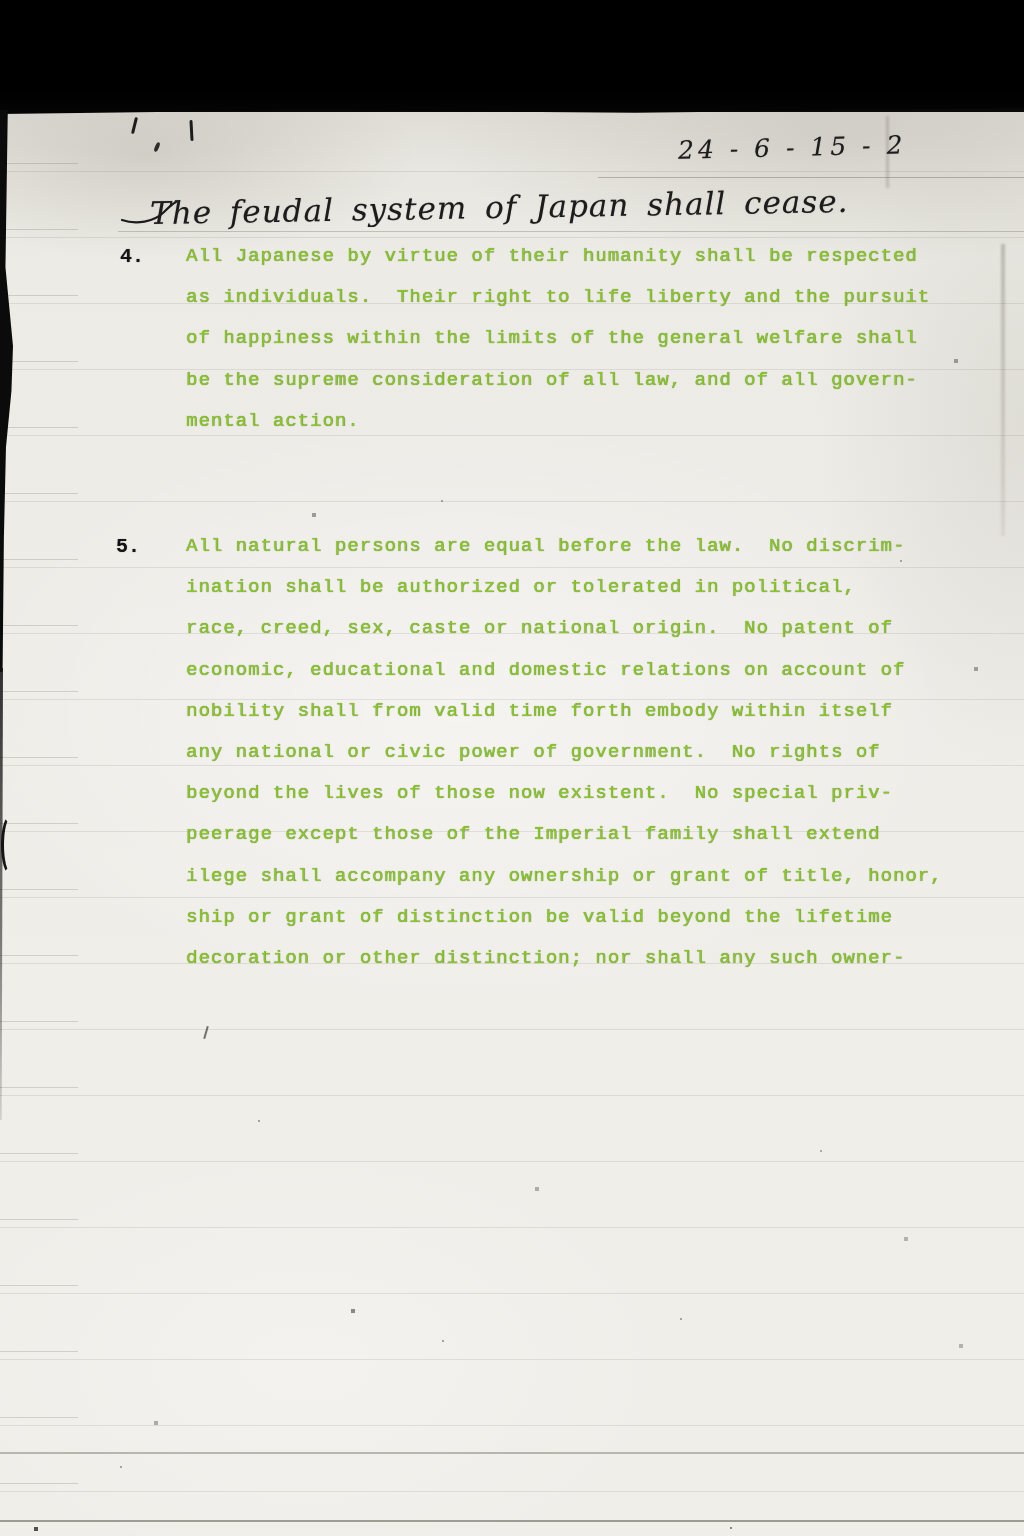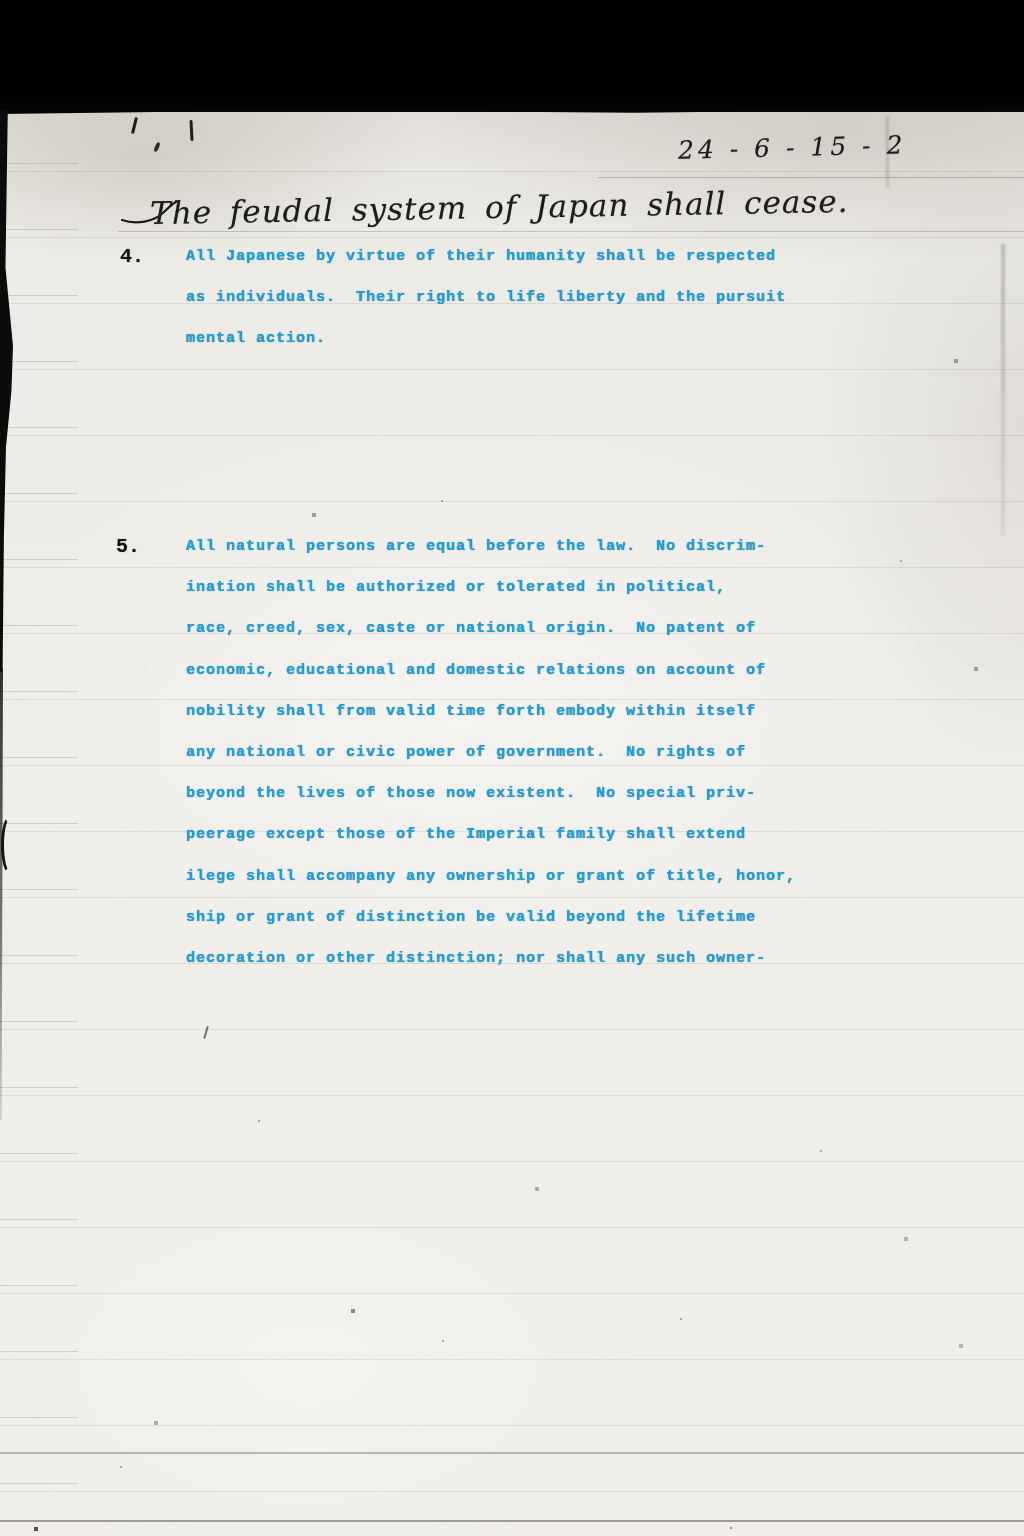--- a/index.html
+++ b/index.html
@@ -114,22 +114,22 @@
   .para { position:absolute; display:flex; z-index:8; }
   .para-4 { left:120px; top:236px; }
   .para-5 { left:116px; top:526px; }
   .para-num {
     font-family:"Liberation Mono", monospace; font-weight:bold;
     font-size:20px; line-height:41.2px; width:66px; color:#141414;
     text-shadow:0 0 1px rgba(10,10,10,.55);
   }
   .para-5 .para-num { width:70px; }
   .tline {
-    font-family:"Liberation Mono", monospace; font-weight:bold;
-    font-size:15px; line-height:41.2px; letter-spacing:1px; color:#0ea5e9;
+    font-family:"Liberation Mono", monospace; font-weight:normal;
+    font-size:19px; line-height:41.2px; letter-spacing:1px; color:#84cc16;
     white-space:pre;
     text-shadow:0 0 1px rgba(10,10,10,.50), 0.6px 0.4px 0 rgba(25,25,25,.22);
   }
 </style>
 </head>
 <body>
 
 <div class="paper"></div>
 <div class="rules"></div>
 <div class="rules-left"></div>
@@ -155,20 +155,22 @@
     <path d="M2 22 C 16 27, 34 24, 44 14 C 48 10, 52 6, 56 4" fill="none" stroke="#1c1c1c" stroke-width="2.2" stroke-linecap="round"></path>
   </svg>
 </div>
 <div class="hand hand-note">The feudal system of Japan shall cease.</div>
 
 <div class="para para-4">
   <div class="para-num">4.</div>
   <div class="para-lines">
     <div class="tline">All Japanese by virtue of their humanity shall be respected</div>
     <div class="tline">as individuals.  Their right to life liberty and the pursuit</div>
+    <div class="tline">of happiness within the limits of the general welfare shall</div>
+    <div class="tline">be the supreme consideration of all law, and of all govern-</div>
     <div class="tline">mental action.</div>
   </div>
 </div>
 
 <div class="para para-5">
   <div class="para-num">5.</div>
   <div class="para-lines">
     <div class="tline">All natural persons are equal before the law.  No discrim-</div>
     <div class="tline">ination shall be authorized or tolerated in political,</div>
     <div class="tline">race, creed, sex, caste or national origin.  No patent of</div>

